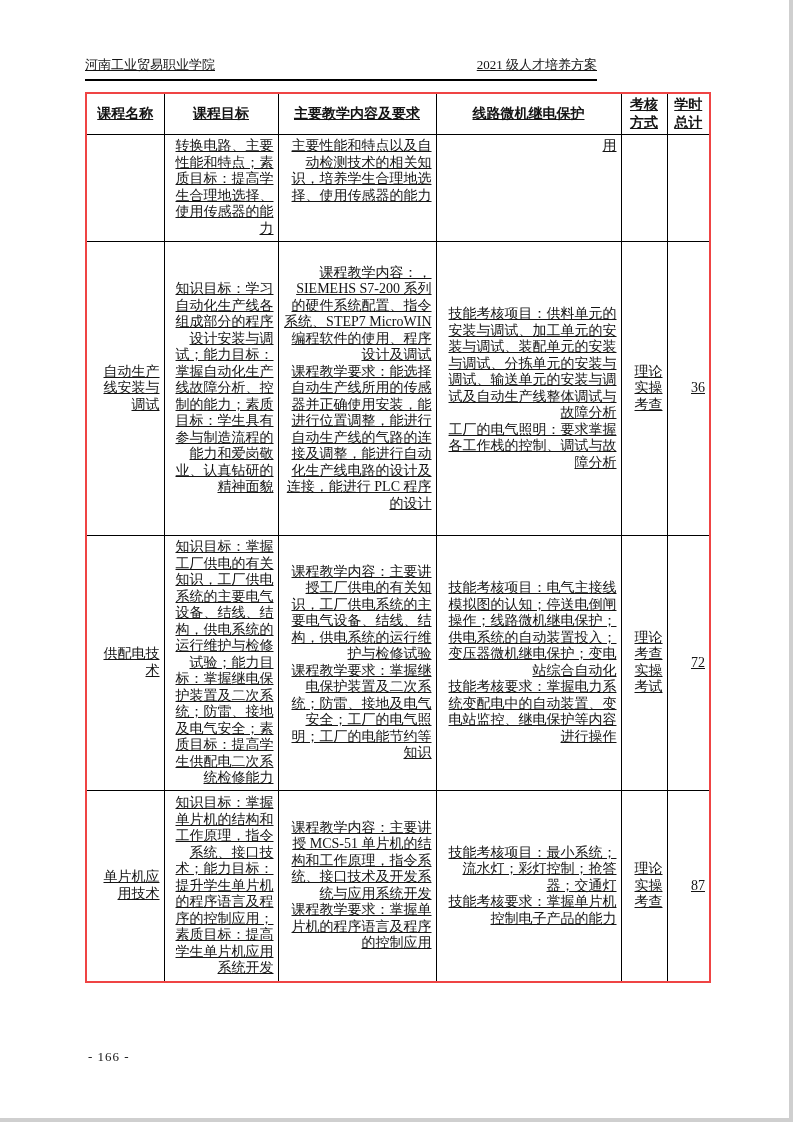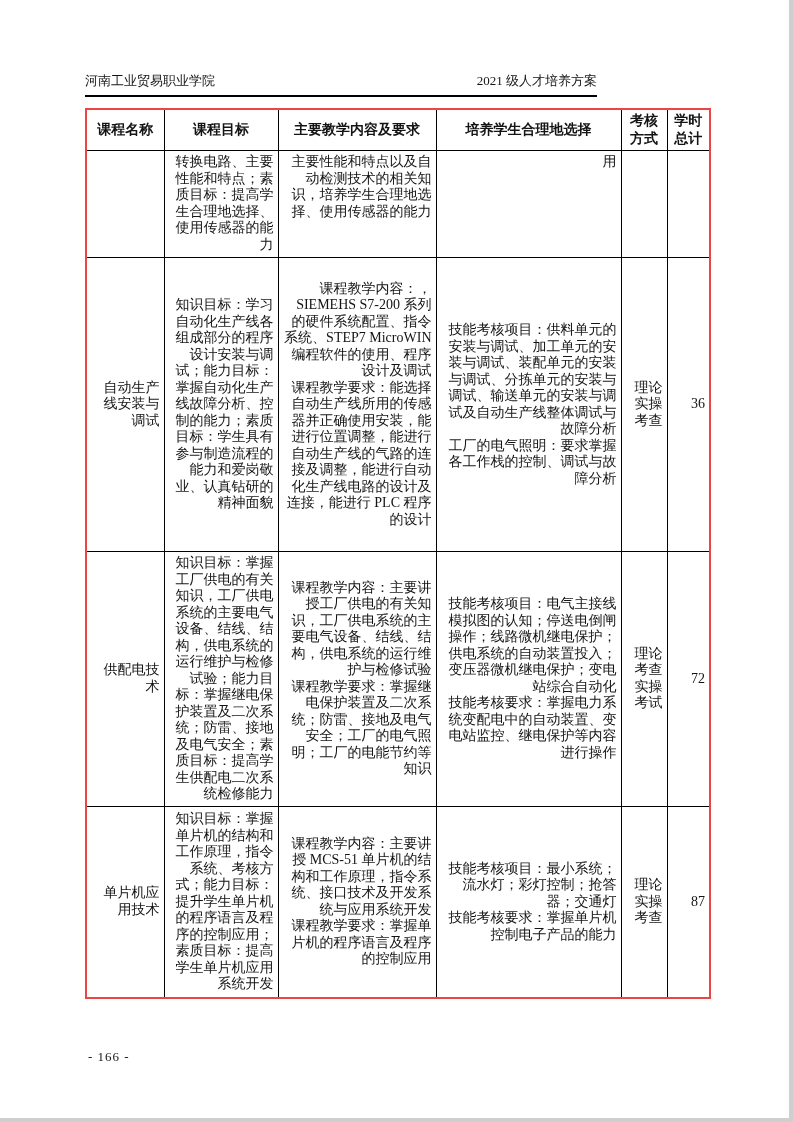--- a/index.html
+++ b/index.html
@@ -13,21 +13,21 @@
   }
   .scan-edge-right {
     position: absolute; right: 0; top: 0; width: 4px; height: 1122px;
     background: #cfcfcf;
   }
   .scan-edge-bottom {
     position: absolute; left: 0; bottom: 0; width: 793px; height: 4px;
     background: #cfcfcf;
   }
   .content {
-    position: absolute; left: 85px; top: 72px; width: 512px;
+    position: absolute; left: 85px; top: 56px; width: 512px; text-decoration: underline;
   }
   .page-header {
     display: flex; justify-content: space-between; align-items: flex-end;
     font-size: 13px; line-height: 17px;
     padding-bottom: 6px;
     border-bottom: 2px solid #000;
   }
   .course-table {
     margin-top: 11px;
     width: 624px;
@@ -87,21 +87,21 @@
       <col style="width:158px">
       <col style="width:185px">
       <col style="width:46px">
       <col style="width:43px">
     </colgroup>
     <thead>
       <tr>
         <th>课程名称</th>
         <th>课程目标</th>
         <th>主要教学内容及要求</th>
-        <th>培养学生合理地选择</th>
+        <th>线路微机继电保护</th>
         <th>考核方式</th>
         <th>学时总计</th>
       </tr>
     </thead>
     <tbody>
       <tr class="r0 vtop">
         <td class="name-cell"></td>
         <td class="obj-cell">转换电路、主要性能和特点；素质目标：提高学生合理地选择、使用传感器的能力</td>
         <td class="para-cell">
           <p>主要性能和特点以及自动检测技术的相关知识，培养学生合理地选择、使用传感器的能力</p>
@@ -142,21 +142,21 @@
           <p>技能考核要求：掌握电力系统变配电中的自动装置、变电站监控、继电保护等内容进行操作</p>
         </td>
         <td class="method-cell">理论
 考查
 实操
 考试</td>
         <td class="hours-cell">72</td>
       </tr>
       <tr class="r3">
         <td class="name-cell">单片机应用技术</td>
-        <td class="obj-cell">知识目标：掌握单片机的结构和工作原理，指令系统、考核方式；能力目标：提升学生单片机的程序语言及程序的控制应用；素质目标：提高学生单片机应用系统开发</td>
+        <td class="obj-cell">知识目标：掌握单片机的结构和工作原理，指令系统、接口技术；能力目标：提升学生单片机的程序语言及程序的控制应用；素质目标：提高学生单片机应用系统开发</td>
         <td class="para-cell">
           <p>课程教学内容：主要讲授 MCS-51 单片机的结构和工作原理，指令系统、接口技术及开发系统与应用系统开发</p>
           <p>课程教学要求：掌握单片机的程序语言及程序的控制应用</p>
         </td>
         <td class="para-cell">
           <p>技能考核项目：最小系统；流水灯；彩灯控制；抢答器；交通灯</p>
           <p>技能考核要求：掌握单片机控制电子产品的能力</p>
         </td>
         <td class="method-cell">理论
 实操

